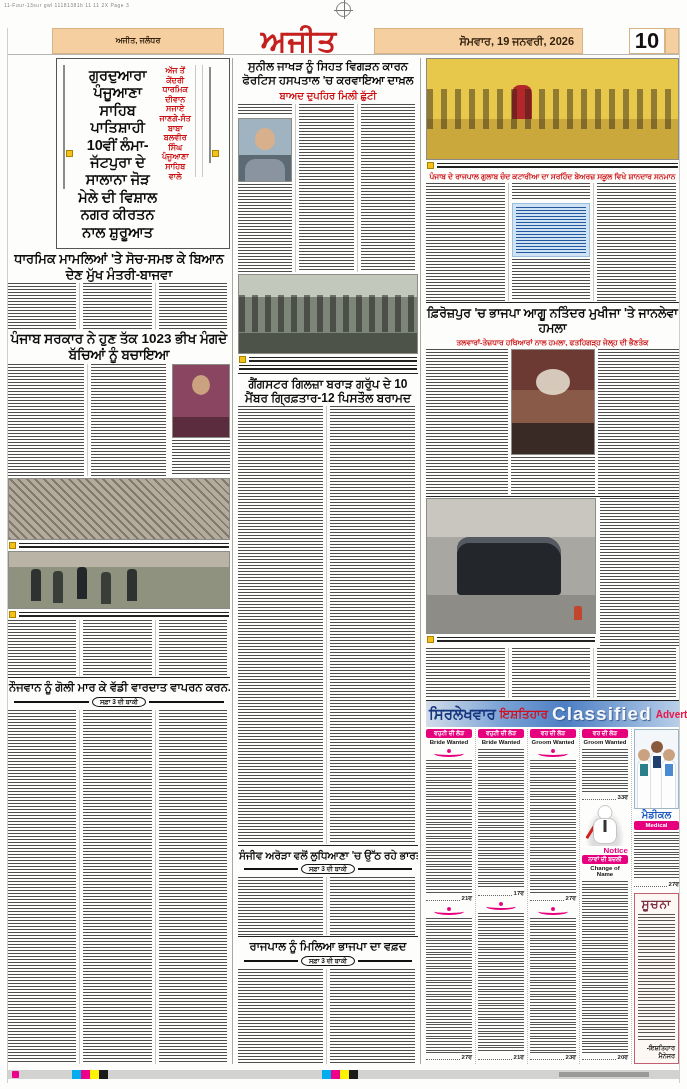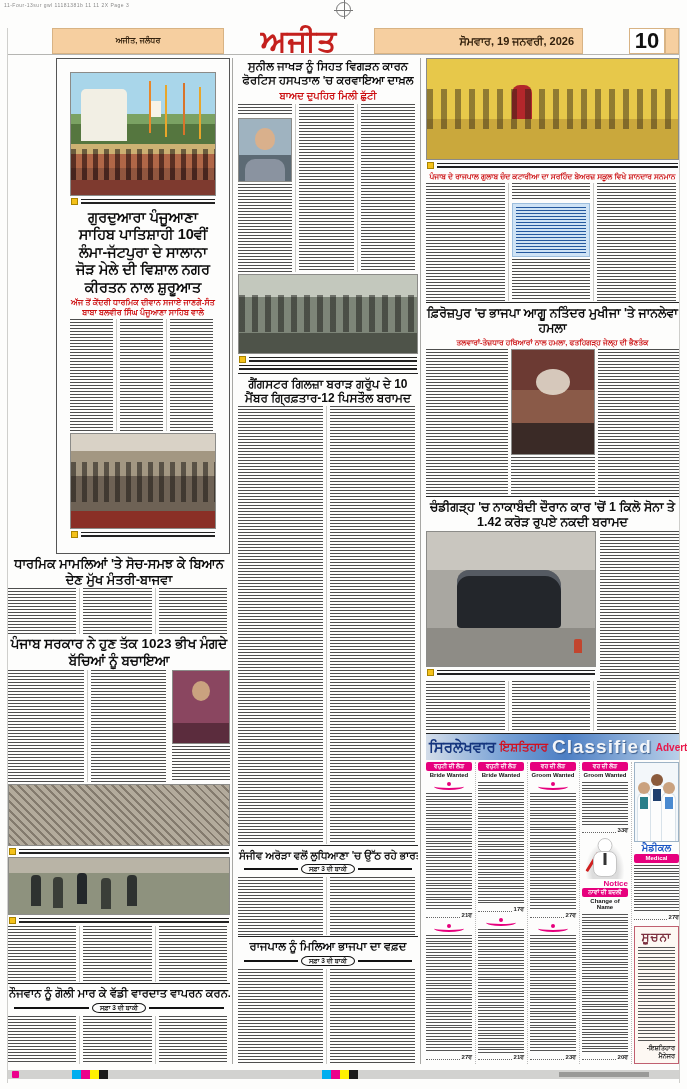--- a/index.html
+++ b/index.html
@@ -36,21 +36,21 @@
   .hl{font-weight:bold;color:#0c0c0c;text-align:center;line-height:1.2;padding:2px 1px 1px;}
   .sub{font-weight:bold;color:#cc1012;text-align:center;line-height:1.2;padding:1px 0 2px;}
   .hr{border-top:1px solid #222;margin:1px 0;}
   .ph{position:relative;overflow:hidden;border:1px solid #8b8b88;background:#cfcfcc;flex-shrink:0;}
   .cap{display:flex;align-items:center;gap:3px;padding:2px 1px;flex-shrink:0;}
   .cap .bullet{width:5px;height:5px;background:#f4c11a;border:1px solid #a98400;flex-shrink:0;}
   .cap .g{flex:1;height:5px;background-image:repeating-linear-gradient(#222 0,#222 1.4px,transparent 1.4px,transparent 3.2px);}
   .pillrow{display:flex;align-items:center;margin:1px 6px;}
   .pillrow:before,.pillrow:after{content:"";flex:1;border-top:2px solid #111;}
   .pill-tag{border:1px solid #111;border-radius:10px/7px;font-size:6.5px;font-weight:bold;padding:0 7px;margin:0 3px;white-space:nowrap;}
-  .boxed{border:1px solid #555;padding:13px;display:flex;flex-direction:column;margin-left:48px;}
+  .boxed{border:1px solid #555;padding:6px;display:flex;margin-left:48px;}
   
   .ph-kirtan{background:linear-gradient(#a9d6ea 0 34%,#7ba263 34% 42%,#55763f 42% 58%,#cdb273 58% 66%,#a8503a 66% 78%,#7e3a2f 78% 100%);}
   .ph-kirtan:before{content:"";position:absolute;left:10px;top:16px;width:46px;height:52px;background:#f2efe4;border-radius:5px 5px 0 0;box-shadow:52px -6px 0 -18px #f7f3e8;}
   .ph-kirtan:after{content:"";position:absolute;left:78px;top:8px;width:2px;height:52px;background:#e8872a;box-shadow:16px 4px 0 #e8a62a,34px 2px 0 #d8742a,50px 6px 0 #e8a62a;}
   .crowdband{position:absolute;left:0;right:0;bottom:12%;height:26%;background:repeating-linear-gradient(90deg,rgba(25,20,16,.55) 0 5px,rgba(200,170,110,.25) 5px 11px);}
   .ph-dign{background:linear-gradient(#d9d2c6 0 18%,#a39782 18% 45%,#6e6255 45% 82%,#8a2f26 82%);}
   .ph-dign:before{content:"";position:absolute;left:0;right:0;top:30%;height:42%;background:repeating-linear-gradient(90deg,rgba(28,24,20,.55) 0 5px,transparent 5px 11px);}
   .ph-winter{background:linear-gradient(#c3c8bd 0 28%,#7d8578 28% 75%,#4e5349 75%);}
   .ph-winter:before{content:"";position:absolute;left:0;right:0;top:26%;height:48%;background:repeating-linear-gradient(90deg,rgba(25,25,22,.5) 0 6px,transparent 6px 13px);}
   .ph-conf{background:linear-gradient(#e7c84a 0 60%,#caa83c 60%);}
@@ -324,21 +324,20 @@
     <div class="sub" style="font-size:7.5px">ਤਲਵਾਰਾਂ-ਤੇਜ਼ਧਾਰ ਹਥਿਆਰਾਂ ਨਾਲ ਹਮਲਾ, ਫਤਹਿਗੜ੍ਹ ਜੇਲ੍ਹ ਦੀ ਭੈਣਤੰਕ</div>
     <div style="display:flex;height:146px">
       <div class="g" style="flex:1;margin-right:3px"></div>
       <div style="width:84px;display:flex;flex-direction:column">
         <div class="ph ph-injured" style="height:104px"></div>
         <div class="g" style="flex:1;margin-top:2px"></div>
       </div>
       <div class="g" style="flex:1;margin-left:3px"></div>
     </div>
     <div class="hr"></div>
-    <div class="hl" style="font-size:12.5px">ਚੰਡੀਗੜ੍ਹ 'ਚ ਨਾਕਾਬੰਦੀ ਦੌਰਾਨ ਕਾਰ 'ਚੋਂ 1 ਕਿਲੋ ਸੋਨਾ ਤੇ 1.42 ਕਰੋੜ ਰੁਪਏ ਨਕਦੀ ਬਰਾਮਦ</div>
     <div style="display:flex;height:150px">
       <div style="width:170px;display:flex;flex-direction:column">
         <div class="ph ph-car" style="height:134px"></div>
         <div class="cap">
             <span class="bullet"></span>
             <span class="g"></span>
           </div>
       </div>
       <div class="g" style="flex:1;margin-left:4px"></div>
     </div>

